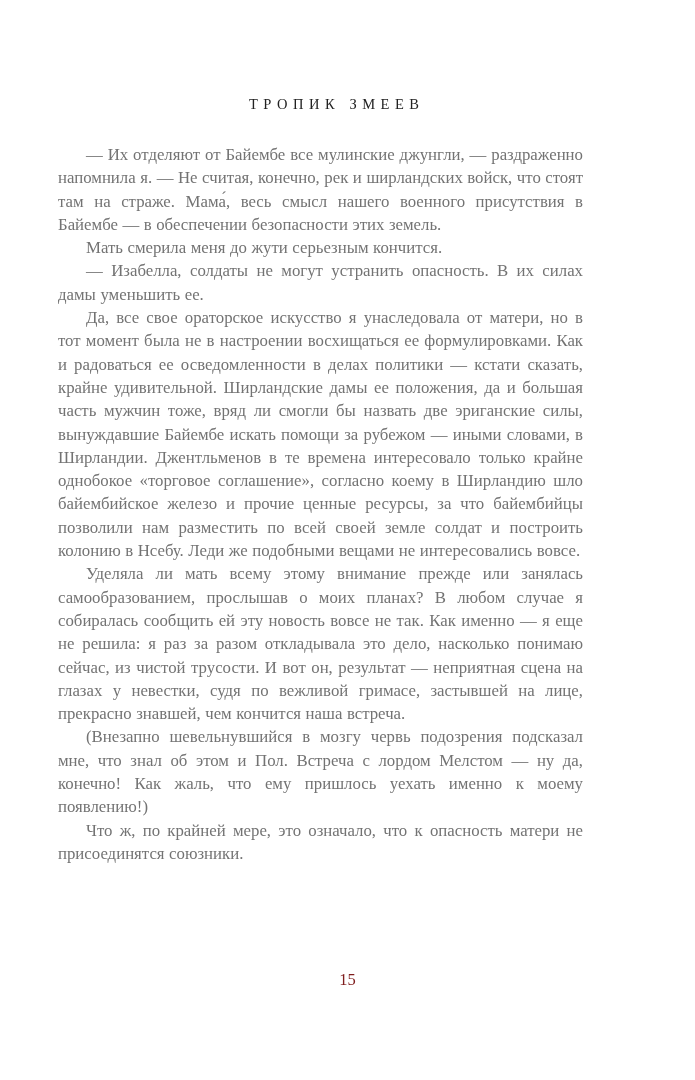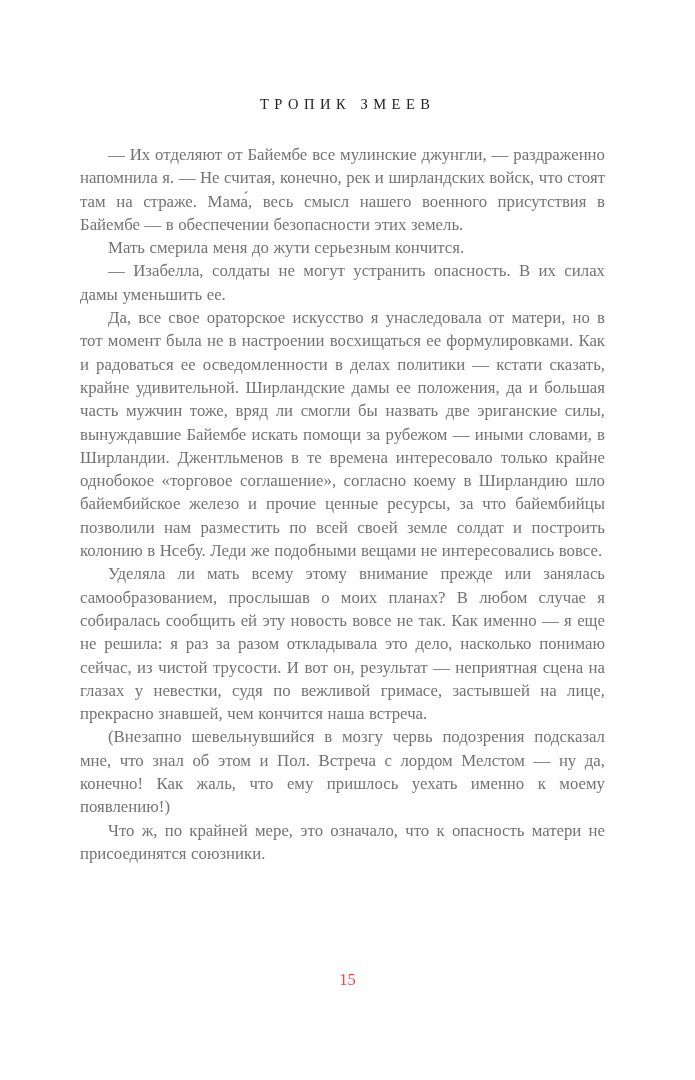--- a/index.html
+++ b/index.html
@@ -8,21 +8,21 @@
     background: #ffffff;
   }
   .page {
     position: relative;
     width: 695px;
     height: 1080px;
     box-sizing: border-box;
     background: #ffffff;
     color: #1f1f1f;
     font-family: "Liberation Serif", "DejaVu Serif", serif;
-    padding: 96px 85px 0 80px;
+    padding: 96px 85px 0 58px;
     overflow: hidden;
   }
   .running-head {
     text-align: center;
     font-size: 14.5px;
     letter-spacing: 0.38em;
     text-indent: 0.38em; 
     margin: 0 0 30px 0;
     color: #222;
   }
@@ -40,21 +40,21 @@
     word-spacing: 0.02em;
     color: #737373;
   }
   .page-number {
     position: absolute;
     left: 0;
     right: 0;
     bottom: 90px;
     text-align: center;
     font-size: 16.5px;
-    color: #ef4444;
+    color: #7f1d1d;
   }
 </style>
 </head>
 <body>
 
 <div class="page">
   <div class="running-head">ТРОПИК ЗМЕЕВ</div>
 
   <div class="body-text">
       <p class="para">— Их отделяют от Байембе все мулинские джунгли, — раздраженно напомнила я. — Не считая, конечно, рек и ширландских войск, что стоят там на страже. Мама́, весь смысл нашего военного присутствия в Байембе — в обеспечении безопасности этих земель.</p>

